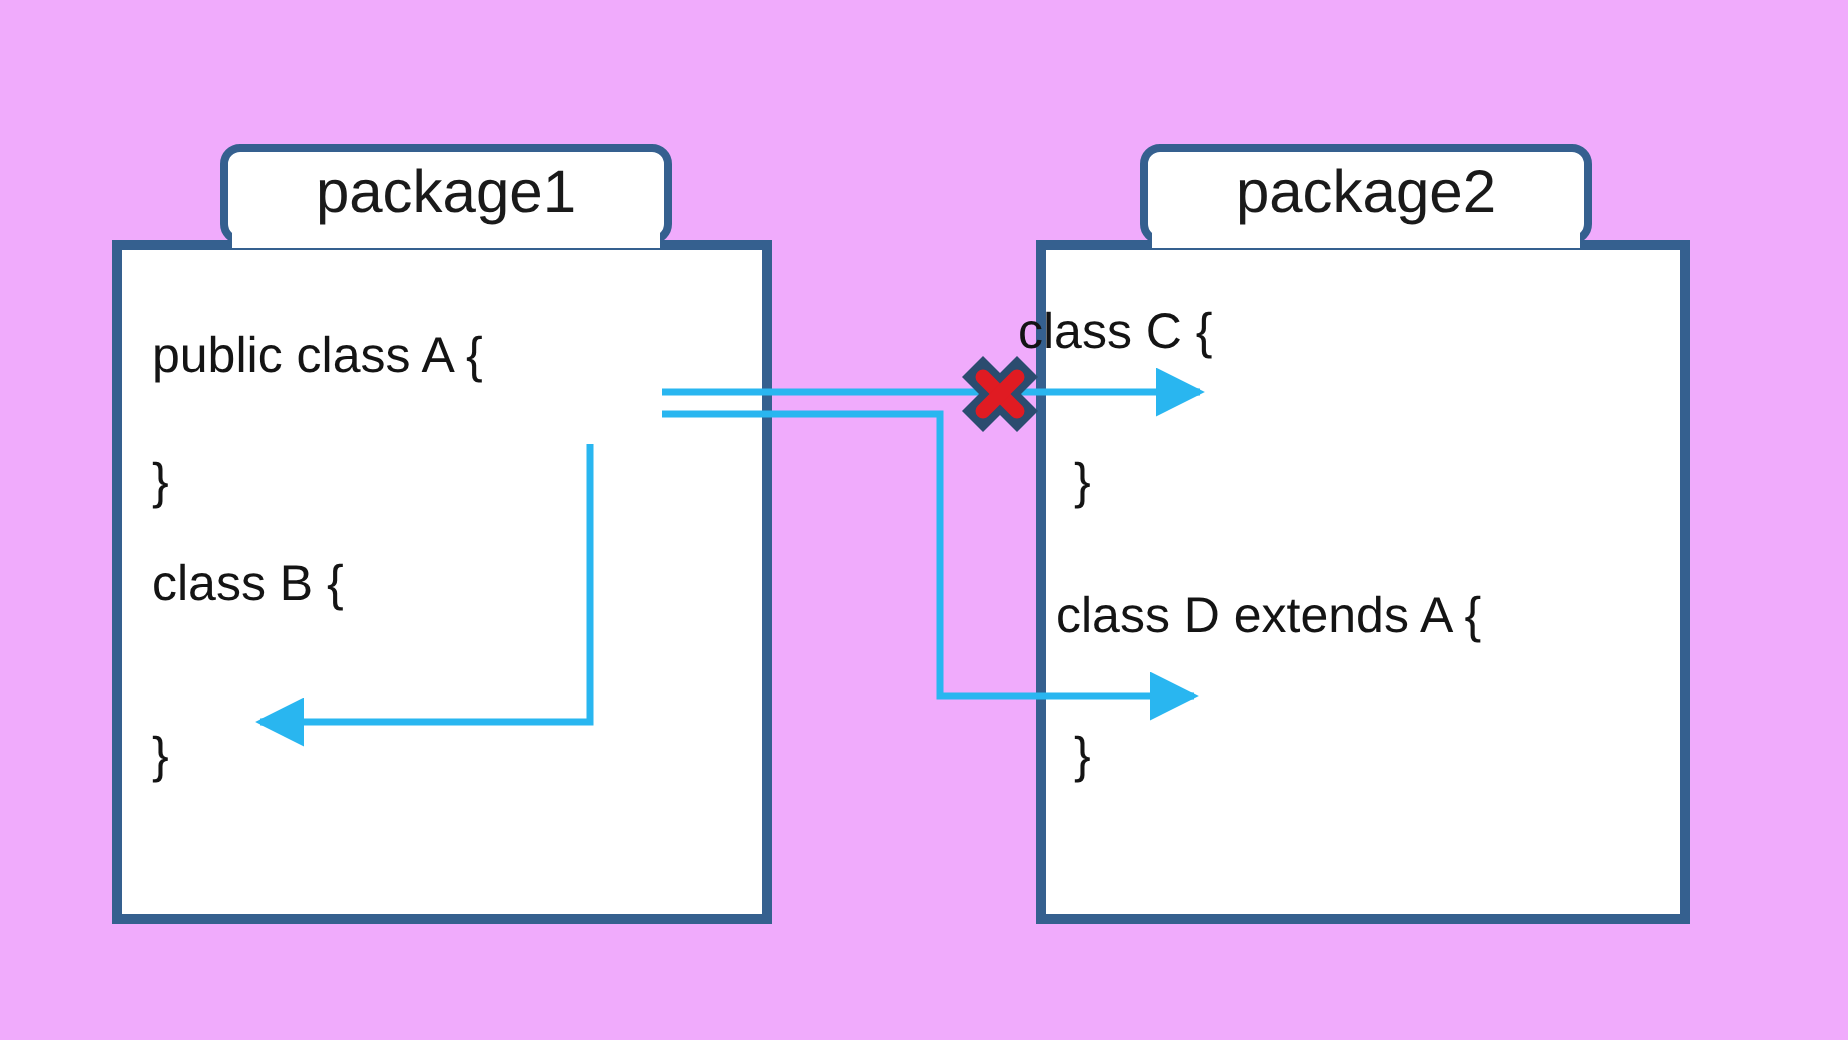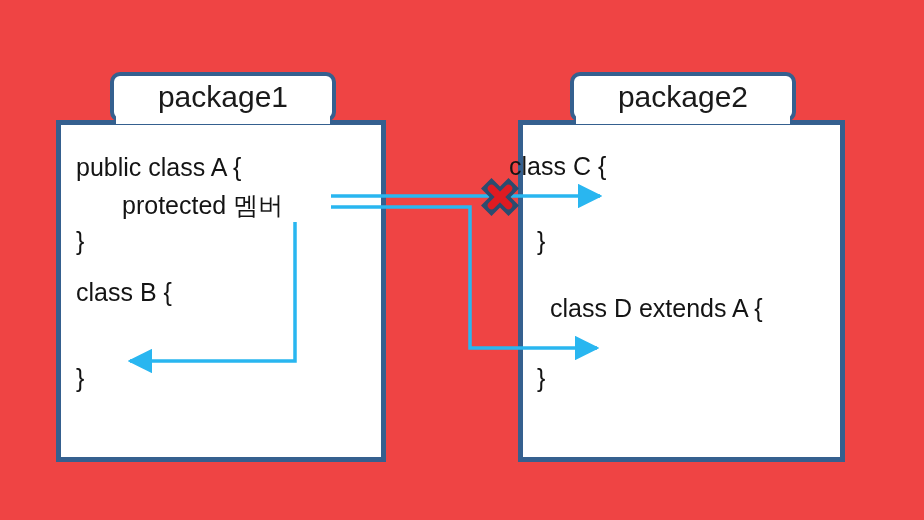--- a/index.html
+++ b/index.html
@@ -7,21 +7,21 @@
     padding: 0;
     background: #ffffff;
   }
   body {
     font-family: "Liberation Sans", sans-serif;
   }
   #canvas {
     position: relative;
     width: 924px;
     height: 520px;
-    background: #ef4444;
+    background: #f0abfc;
     overflow: hidden;
   }
 
   
   .pkg-tab {
     position: absolute;
     box-sizing: border-box;
     background: #ffffff;
     border: 4px solid #35608F;
     border-radius: 10px;
@@ -85,35 +85,34 @@
 <body>
 
 <div id="canvas">
 
   <div class="pkg-tab" style="left:110px; top:72px; width:226px; height:50px;">
     <span class="pkg-tab-label">package1</span>
   </div>
   <div class="pkg-body" style="left:56px; top:120px; width:330px; height:342px;"></div>
   <div class="tab-merge" style="left:116px; top:116px; width:214px; height:8px;"></div>
 
-  <div class="code-line" style="left:76px; top:155px;">public class A {</div>
-  <div class="code-line" style="left:122px; top:193px;">protected 멤버</div>
+  <div class="code-line" style="left:76px; top:166px;">public class A {</div>
   <div class="code-line" style="left:76px; top:229px;">}</div>
   <div class="code-line" style="left:76px; top:280px;">class B {</div>
   <div class="code-line" style="left:76px; top:366px;">}</div>
 
   <div class="pkg-tab" style="left:570px; top:72px; width:226px; height:50px;">
     <span class="pkg-tab-label">package2</span>
   </div>
   <div class="pkg-body" style="left:518px; top:120px; width:327px; height:342px;"></div>
   <div class="tab-merge" style="left:576px; top:116px; width:214px; height:8px;"></div>
 
   <div class="code-line" style="left:509px; top:154px;">class C {</div>
   <div class="code-line" style="left:537px; top:229px;">}</div>
-  <div class="code-line" style="left:550px; top:296px;">class D extends A {</div>
+  <div class="code-line" style="left:528px; top:296px;">class D extends A {</div>
   <div class="code-line" style="left:537px; top:366px;">}</div>
 
   <svg id="connectors" viewBox="0 0 924 520">
     <defs>
       <marker id="arrow-right" viewBox="0 0 10 10" refX="9" refY="5" markerWidth="7" markerHeight="7" orient="auto-start-reverse">
         <path d="M 0 0 L 10 5 L 0 10 z" fill="#29B6F0"></path>
       </marker>
       <marker id="arrow-left" viewBox="0 0 10 10" refX="9" refY="5" markerWidth="7" markerHeight="7" orient="auto-start-reverse">
         <path d="M 0 0 L 10 5 L 0 10 z" fill="#29B6F0"></path>
       </marker>

